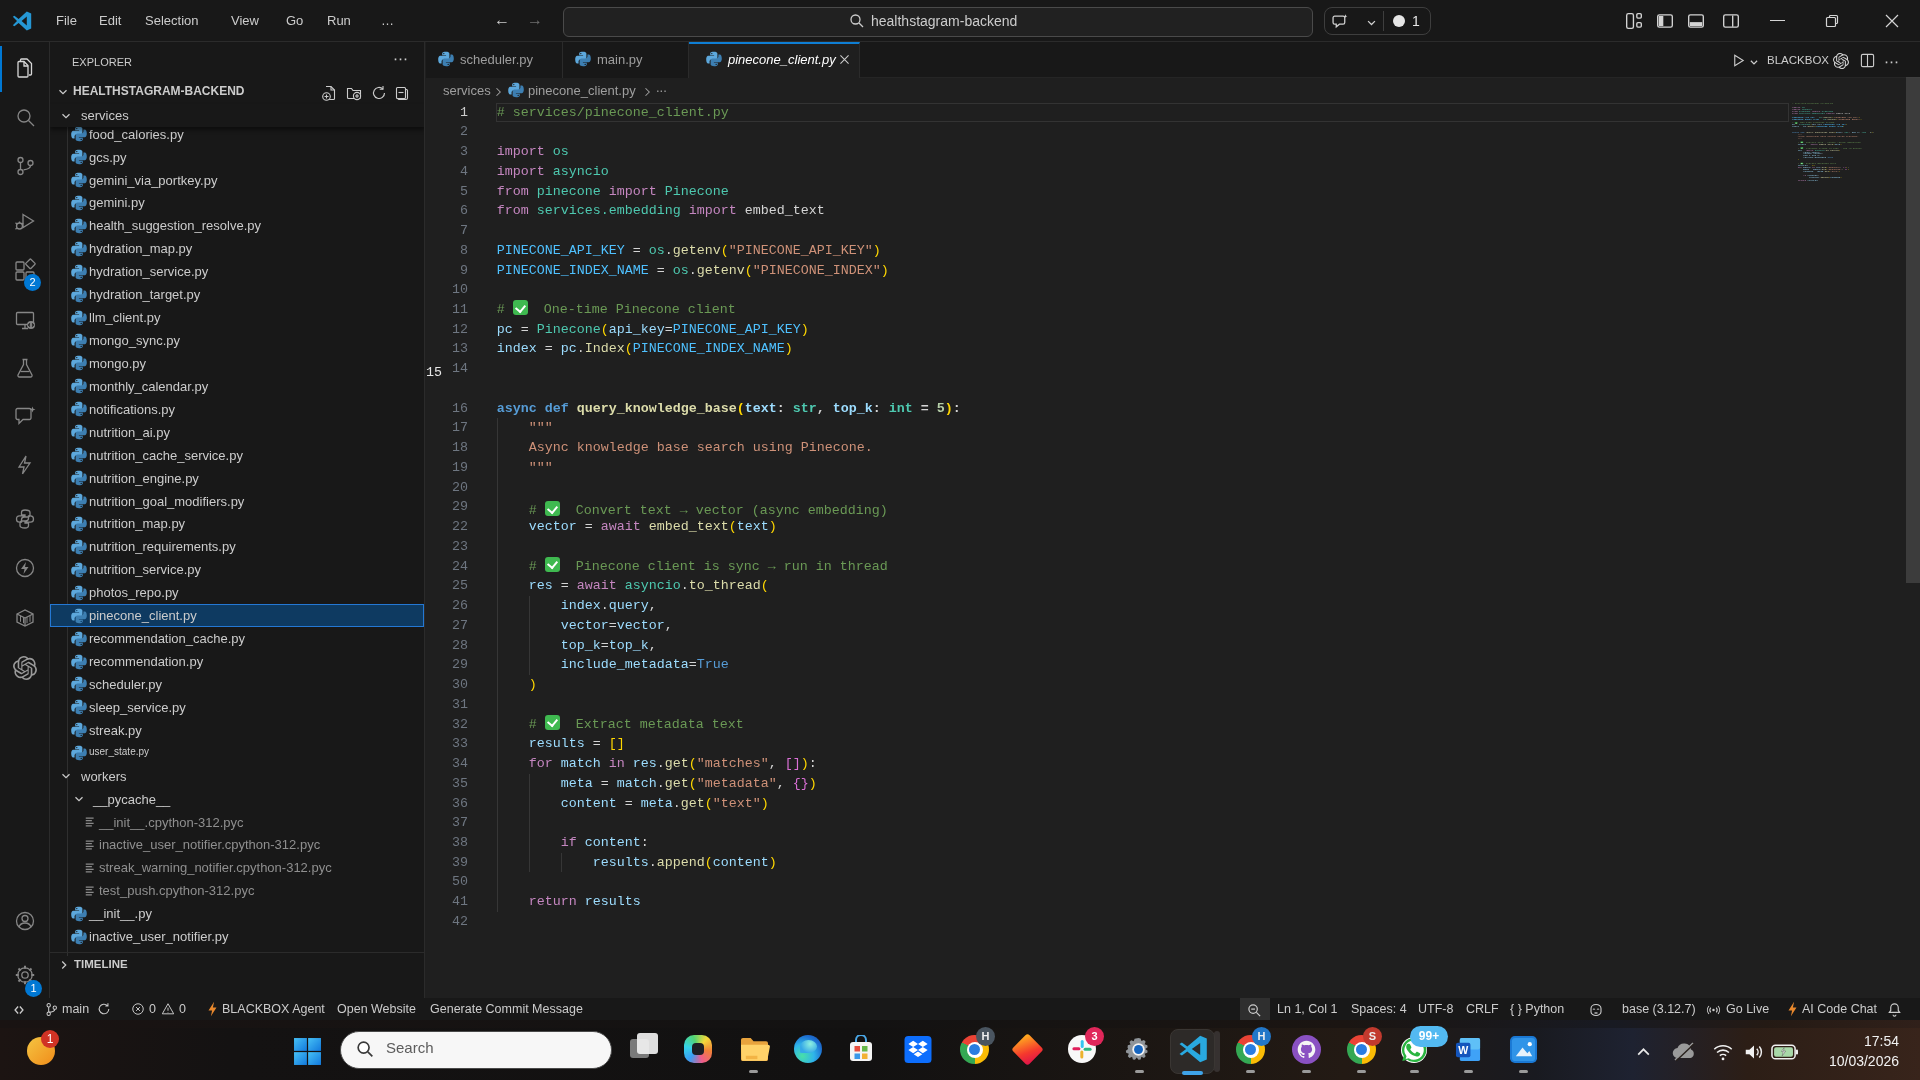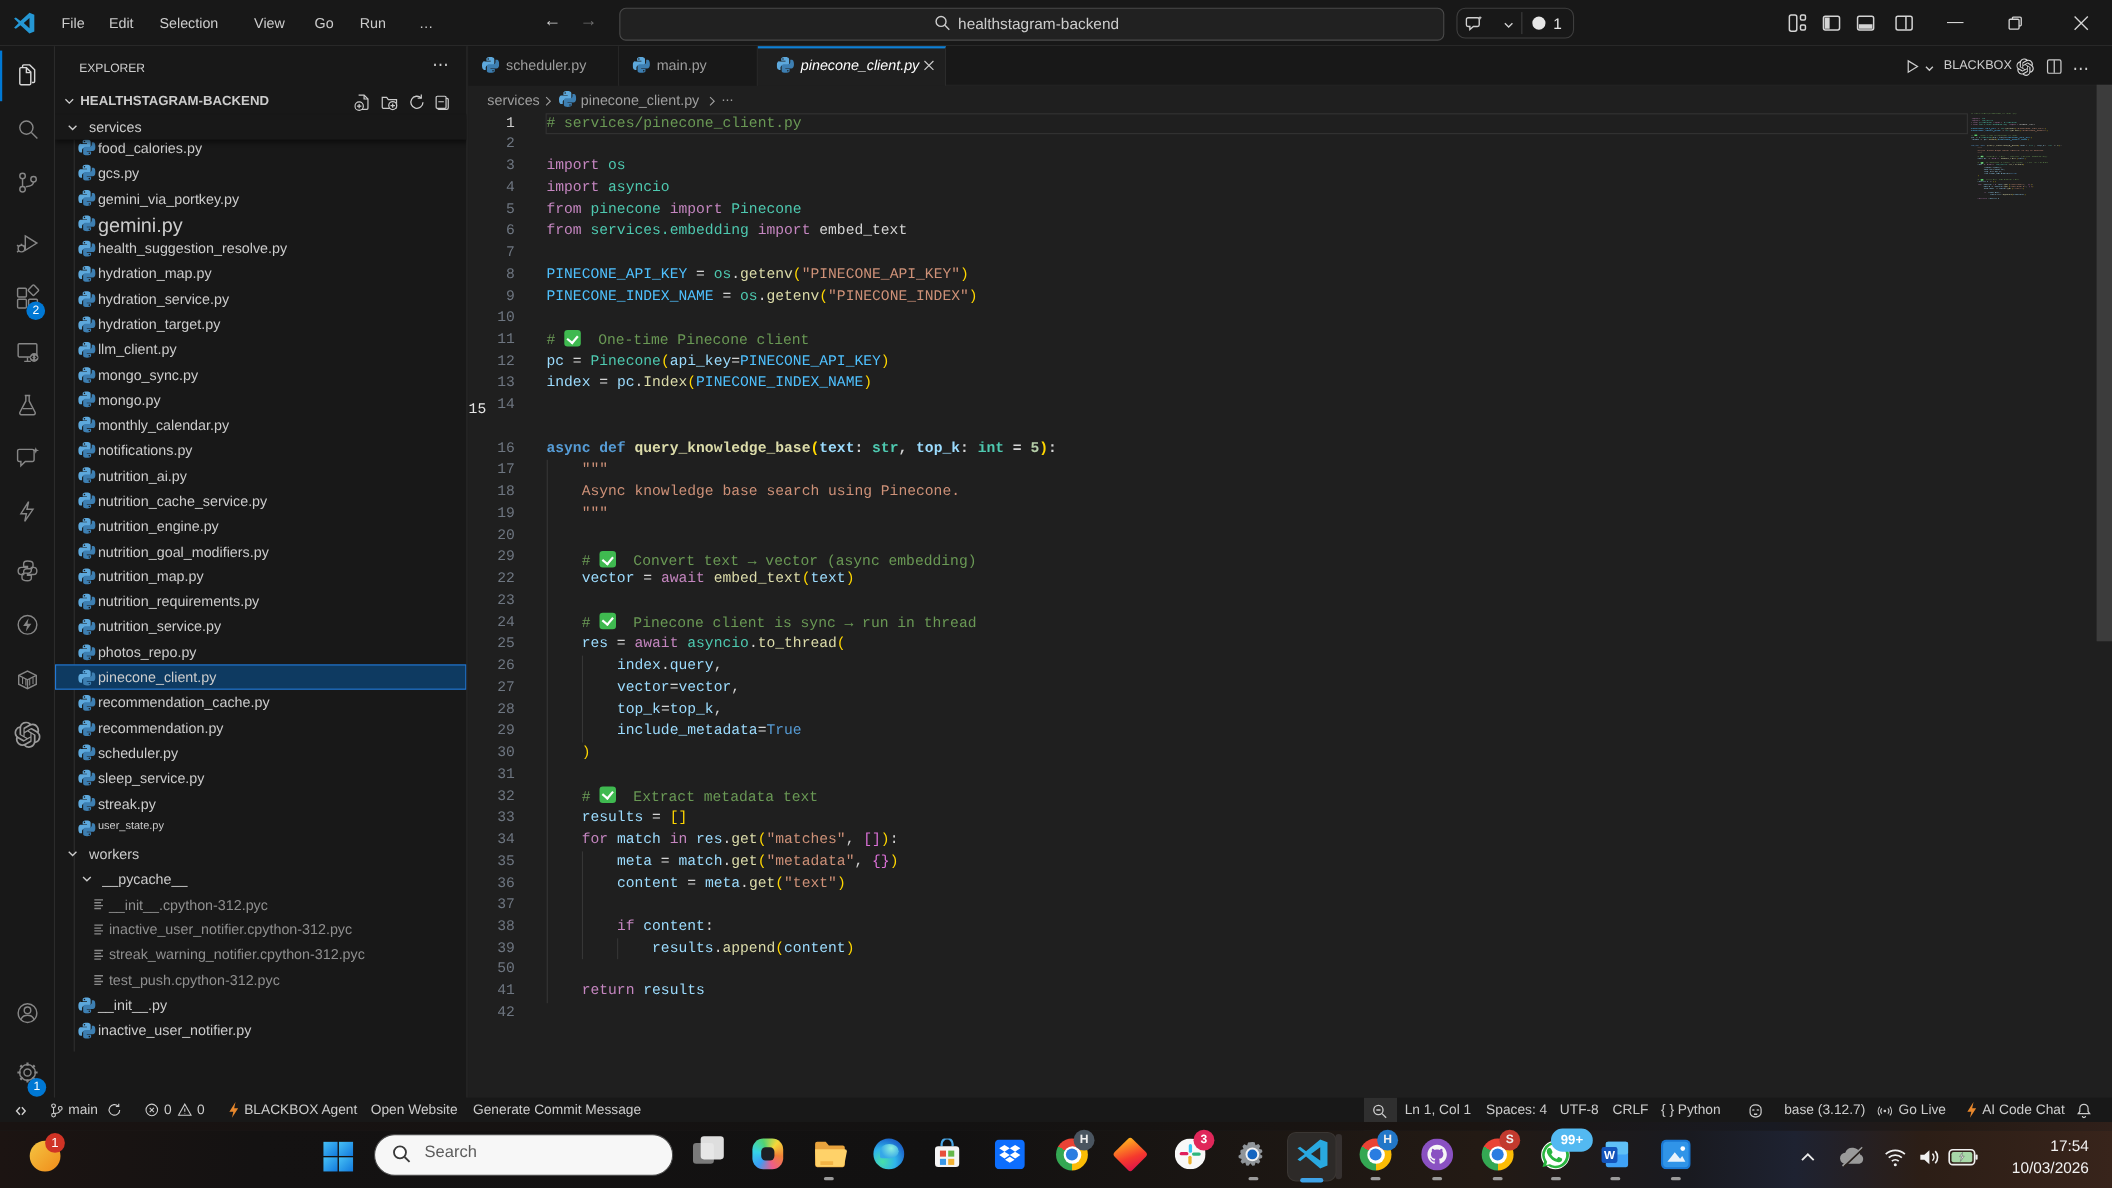--- a/index.html
+++ b/index.html
@@ -228,21 +228,21 @@
 <div class="abs" style="left:39px;top:107.5px;font-size:13px;color:#cccccc;">gcs.py</div>
 <div class="abs" style="left:21px;top:130.0px;"><svg width="16" height="16" viewBox="0 0 16 16">
           <path fill="#5da8dc" d="M7.9.8C4 .8 4.2 2.5 4.2 2.5v1.8h3.9v.5H2.6S.2 4.5.2 8.6s2.1 4 2.1 4h1.3v-1.9s-.1-2.1 2.1-2.1h3.7s2-.1 2-2V3S11.8.8 7.9.8zM5.8 1.9a.7.7 0 1 1 0 1.4.7.7 0 0 1 0-1.4z"></path>
           <path fill="#3d7fb2" d="M8.1 15.2c3.9 0 3.7-1.7 3.7-1.7v-1.8H7.9v-.5h5.5s2.4.3 2.4-3.8-2.1-4-2.1-4h-1.3v1.9s.1 2.1-2.1 2.1H6.6s-2 .1-2 2V13S4.2 15.2 8.1 15.2zm2.1-1.1a.7.7 0 1 1 0-1.4.7.7 0 0 1 0 1.4z"></path>
         </svg></div>
 <div class="abs" style="left:39px;top:130.5px;font-size:13px;color:#cccccc;">gemini_via_portkey.py</div>
 <div class="abs" style="left:21px;top:152.9px;"><svg width="16" height="16" viewBox="0 0 16 16">
           <path fill="#5da8dc" d="M7.9.8C4 .8 4.2 2.5 4.2 2.5v1.8h3.9v.5H2.6S.2 4.5.2 8.6s2.1 4 2.1 4h1.3v-1.9s-.1-2.1 2.1-2.1h3.7s2-.1 2-2V3S11.8.8 7.9.8zM5.8 1.9a.7.7 0 1 1 0 1.4.7.7 0 0 1 0-1.4z"></path>
           <path fill="#3d7fb2" d="M8.1 15.2c3.9 0 3.7-1.7 3.7-1.7v-1.8H7.9v-.5h5.5s2.4.3 2.4-3.8-2.1-4-2.1-4h-1.3v1.9s.1 2.1-2.1 2.1H6.6s-2 .1-2 2V13S4.2 15.2 8.1 15.2zm2.1-1.1a.7.7 0 1 1 0-1.4.7.7 0 0 1 0 1.4z"></path>
         </svg></div>
-<div class="abs" style="left:39px;top:153.4px;font-size:18px;color:#cccccc;">gemini.py</div>
+<div class="abs" style="left:39px;top:153.4px;font-size:13px;color:#cccccc;">gemini.py</div>
 <div class="abs" style="left:21px;top:175.8px;"><svg width="16" height="16" viewBox="0 0 16 16">
           <path fill="#5da8dc" d="M7.9.8C4 .8 4.2 2.5 4.2 2.5v1.8h3.9v.5H2.6S.2 4.5.2 8.6s2.1 4 2.1 4h1.3v-1.9s-.1-2.1 2.1-2.1h3.7s2-.1 2-2V3S11.8.8 7.9.8zM5.8 1.9a.7.7 0 1 1 0 1.4.7.7 0 0 1 0-1.4z"></path>
           <path fill="#3d7fb2" d="M8.1 15.2c3.9 0 3.7-1.7 3.7-1.7v-1.8H7.9v-.5h5.5s2.4.3 2.4-3.8-2.1-4-2.1-4h-1.3v1.9s.1 2.1-2.1 2.1H6.6s-2 .1-2 2V13S4.2 15.2 8.1 15.2zm2.1-1.1a.7.7 0 1 1 0-1.4.7.7 0 0 1 0 1.4z"></path>
         </svg></div>
 <div class="abs" style="left:39px;top:176.3px;font-size:13px;color:#cccccc;">health_suggestion_resolve.py</div>
 <div class="abs" style="left:21px;top:198.8px;"><svg width="16" height="16" viewBox="0 0 16 16">
           <path fill="#5da8dc" d="M7.9.8C4 .8 4.2 2.5 4.2 2.5v1.8h3.9v.5H2.6S.2 4.5.2 8.6s2.1 4 2.1 4h1.3v-1.9s-.1-2.1 2.1-2.1h3.7s2-.1 2-2V3S11.8.8 7.9.8zM5.8 1.9a.7.7 0 1 1 0 1.4.7.7 0 0 1 0-1.4z"></path>
           <path fill="#3d7fb2" d="M8.1 15.2c3.9 0 3.7-1.7 3.7-1.7v-1.8H7.9v-.5h5.5s2.4.3 2.4-3.8-2.1-4-2.1-4h-1.3v1.9s.1 2.1-2.1 2.1H6.6s-2 .1-2 2V13S4.2 15.2 8.1 15.2zm2.1-1.1a.7.7 0 1 1 0-1.4.7.7 0 0 1 0 1.4z"></path>
         </svg></div>
 <div class="abs" style="left:39px;top:199.3px;font-size:13px;color:#cccccc;">hydration_map.py</div>
@@ -391,20 +391,26 @@
           <path fill="#3d7fb2" d="M8.1 15.2c3.9 0 3.7-1.7 3.7-1.7v-1.8H7.9v-.5h5.5s2.4.3 2.4-3.8-2.1-4-2.1-4h-1.3v1.9s.1 2.1-2.1 2.1H6.6s-2 .1-2 2V13S4.2 15.2 8.1 15.2zm2.1-1.1a.7.7 0 1 1 0-1.4.7.7 0 0 1 0 1.4z"></path>
         </svg></div>
 <div class="abs" style="left:39px;top:887.1px;font-size:13px;color:#cccccc;">inactive_user_notifier.py</div>
 </div>
 <div class="abs" style="left:0;top:62px;width:375px;height:23px;background:#181818;box-shadow:0 3px 4px rgba(0,0,0,0.45);">
 <div class="abs" style="left:9px;top:4.5px;"><svg width="14" height="14" viewBox="0 0 16 16" fill="none" stroke="#cccccc" stroke-width="1.4">
           <path d="M4 6l4 4 4-4"></path>
         </svg></div>
 <div class="abs" style="left:31px;top:4px;font-size:13px;color:#cccccc;">services</div>
 </div>
+<div class="abs" style="left:0;top:910px;width:375px;height:23px;border-top:1px solid #2b2b2b;">
+      <svg class="abs" style="left:7px;top:5px" width="14" height="14" viewBox="0 0 16 16" fill="none" stroke="#cccccc" stroke-width="1.4">
+        <path d="M6 4l4 4-4 4"></path>
+      </svg>
+      <div class="abs" style="left:24px;top:5px;font-size:11.5px;font-weight:bold;color:#cccccc;">TIMELINE</div>
+    </div>
 </div>
 <div class="abs" style="left:426px;top:42px;width:1494px;height:956px;background:#1f1f1f;">
 <div class="abs" style="left:0;top:0;width:1494px;height:36px;background:#181818;"></div>
 <div class="abs" style="left:0;top:35px;width:1494px;height:1px;background:#252525;"></div>
 <div class="abs" style="left:0px;top:0;width:137px;height:36px;background:#181818;border-right:1px solid #2b2b2b;"></div>
 <div class="abs" style="left:12px;top:9px;"><svg width="16" height="16" viewBox="0 0 16 16">
         <path fill="#5da8dc" d="M7.9.8C4 .8 4.2 2.5 4.2 2.5v1.8h3.9v.5H2.6S.2 4.5.2 8.6s2.1 4 2.1 4h1.3v-1.9s-.1-2.1 2.1-2.1h3.7s2-.1 2-2V3S11.8.8 7.9.8zM5.8 1.9a.7.7 0 1 1 0 1.4.7.7 0 0 1 0-1.4z"></path>
         <path fill="#3d7fb2" d="M8.1 15.2c3.9 0 3.7-1.7 3.7-1.7v-1.8H7.9v-.5h5.5s2.4.3 2.4-3.8-2.1-4-2.1-4h-1.3v1.9s.1 2.1-2.1 2.1H6.6s-2 .1-2 2V13S4.2 15.2 8.1 15.2zm2.1-1.1a.7.7 0 1 1 0-1.4.7.7 0 0 1 0 1.4z"></path>
       </svg></div>
 <div class="abs" style="left:34px;top:10px;font-size:13px;color:#9d9d9d;">scheduler.py</div>

